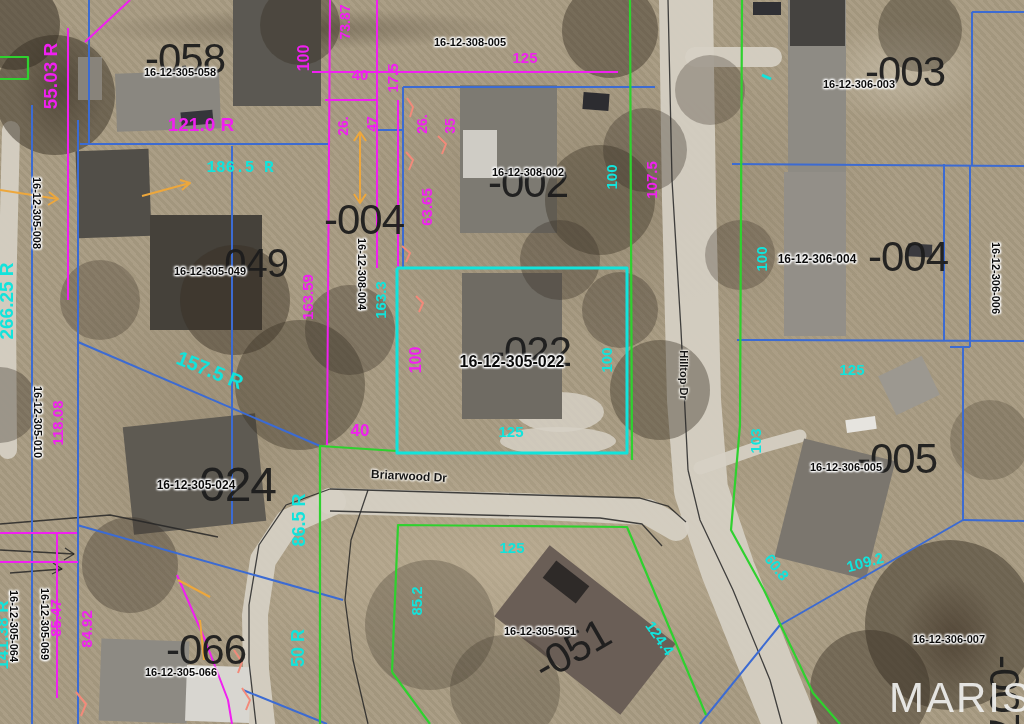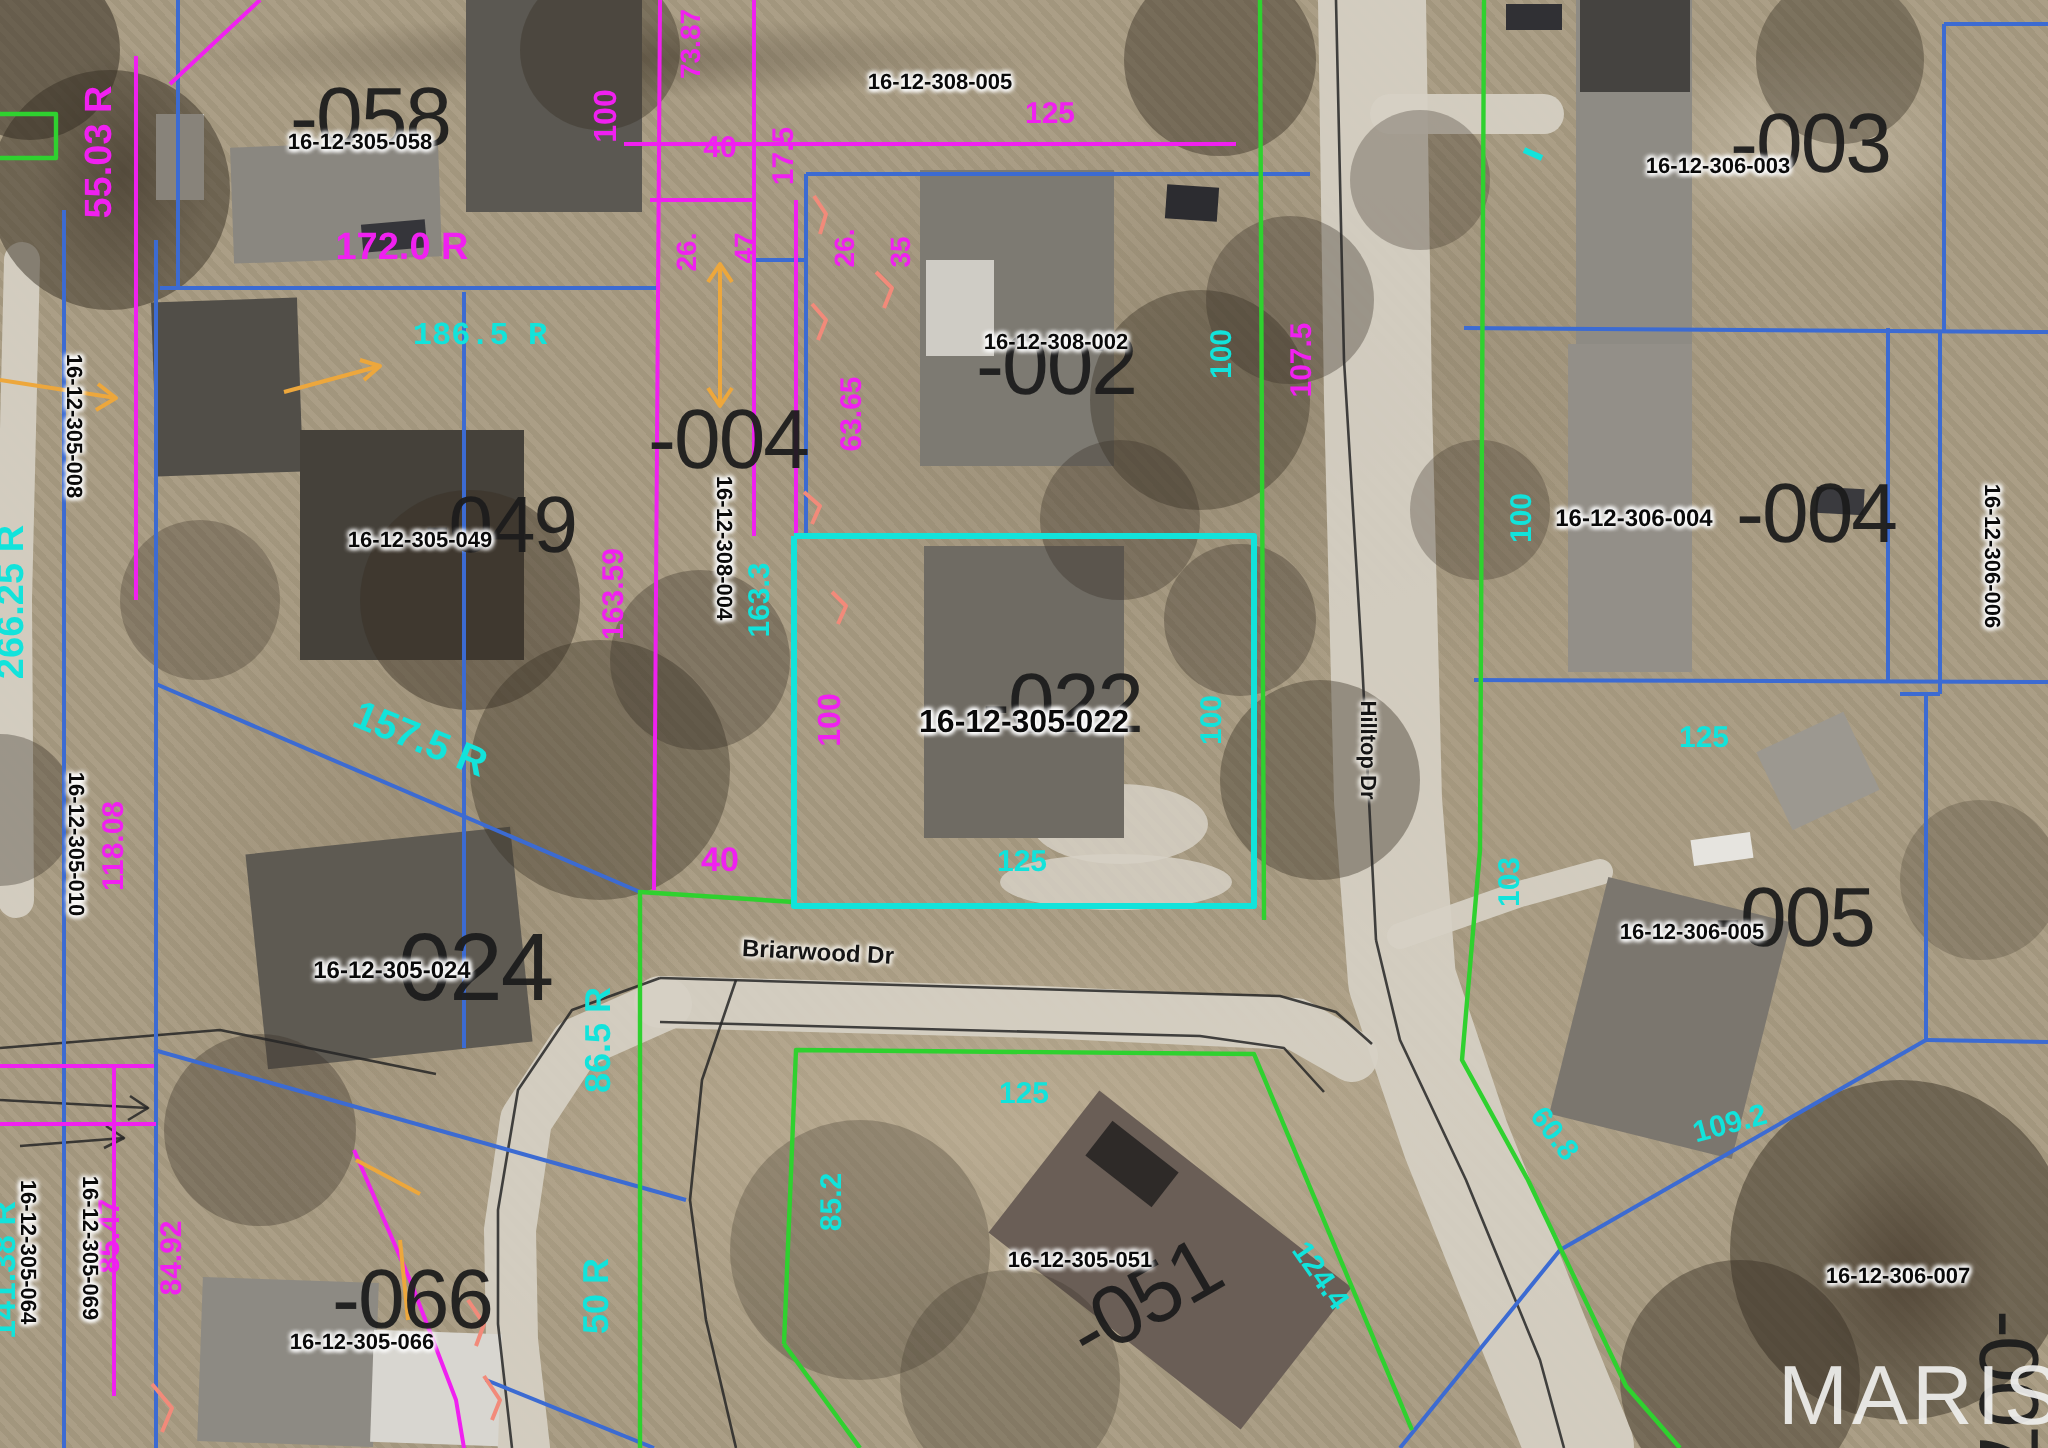--- a/index.html
+++ b/index.html
@@ -151,21 +151,21 @@
       <polyline points="438,136 446,144 442,154" fill="none" stroke="#f28a7a" stroke-width="2" opacity="1" stroke-linejoin="round"></polyline>
       <polyline points="406,152 413,160 409,170" fill="none" stroke="#f28a7a" stroke-width="2" opacity="1" stroke-linejoin="round"></polyline>
       <polyline points="402,246 410,253 406,262" fill="none" stroke="#f28a7a" stroke-width="2" opacity="1" stroke-linejoin="round"></polyline>
       <polyline points="416,296 423,303 419,312" fill="none" stroke="#f28a7a" stroke-width="2" opacity="1" stroke-linejoin="round"></polyline>
       <polyline points="234,650 242,662 238,673" fill="none" stroke="#f28a7a" stroke-width="2" opacity="1" stroke-linejoin="round"></polyline>
       <polyline points="242,688 250,700 246,710" fill="none" stroke="#f28a7a" stroke-width="2" opacity="1" stroke-linejoin="round"></polyline>
       <polyline points="76,692 86,704 81,716" fill="none" stroke="#f28a7a" stroke-width="2" opacity="1" stroke-linejoin="round"></polyline>
     </svg>
   <div id="labels">
       <div class="lbl dim" style="left: 50px; top: 76px; font-size: 19px; color: rgb(240, 32, 240); transform: translate(-50%, -50%) rotate(-90deg);">55.03 R</div>
-      <div class="lbl dim" style="left: 201px; top: 124px; font-size: 19px; color: rgb(240, 32, 240); transform: translate(-50%, -50%) rotate(0deg);">172.0 R</div>
+      <div class="lbl dim" style="left: 201px; top: 124px; font-size: 19px; color: rgb(240, 32, 240); transform: translate(-50%, -50%) rotate(0deg);">121.0 R</div>
       <div class="lbl dim" style="left: 304px; top: 58px; font-size: 16px; color: rgb(240, 32, 240); transform: translate(-50%, -50%) rotate(-90deg);">100</div>
       <div class="lbl dim" style="left: 345px; top: 22px; font-size: 14px; color: rgb(240, 32, 240); transform: translate(-50%, -50%) rotate(-90deg);">73.87</div>
       <div class="lbl dim" style="left: 360px; top: 74px; font-size: 15px; color: rgb(240, 32, 240); transform: translate(-50%, -50%) rotate(0deg);">40</div>
       <div class="lbl dim" style="left: 392px; top: 78px; font-size: 15px; color: rgb(240, 32, 240); transform: translate(-50%, -50%) rotate(-90deg);">17.5</div>
       <div class="lbl dim" style="left: 525px; top: 57px; font-size: 15px; color: rgb(240, 32, 240); transform: translate(-50%, -50%) rotate(0deg);">125</div>
       <div class="lbl dim" style="left: 343px; top: 126px; font-size: 14px; color: rgb(240, 32, 240); transform: translate(-50%, -50%) rotate(-90deg);">26.</div>
       <div class="lbl dim" style="left: 372px; top: 124px; font-size: 14px; color: rgb(240, 32, 240); transform: translate(-50%, -50%) rotate(-90deg);">47</div>
       <div class="lbl dim" style="left: 422px; top: 124px; font-size: 14px; color: rgb(240, 32, 240); transform: translate(-50%, -50%) rotate(-90deg);">26.</div>
       <div class="lbl dim" style="left: 450px; top: 126px; font-size: 14px; color: rgb(240, 32, 240); transform: translate(-50%, -50%) rotate(-90deg);">35</div>
       <div class="lbl dim" style="left: 426px; top: 207px; font-size: 15px; color: rgb(240, 32, 240); transform: translate(-50%, -50%) rotate(-90deg);">63.65</div>

